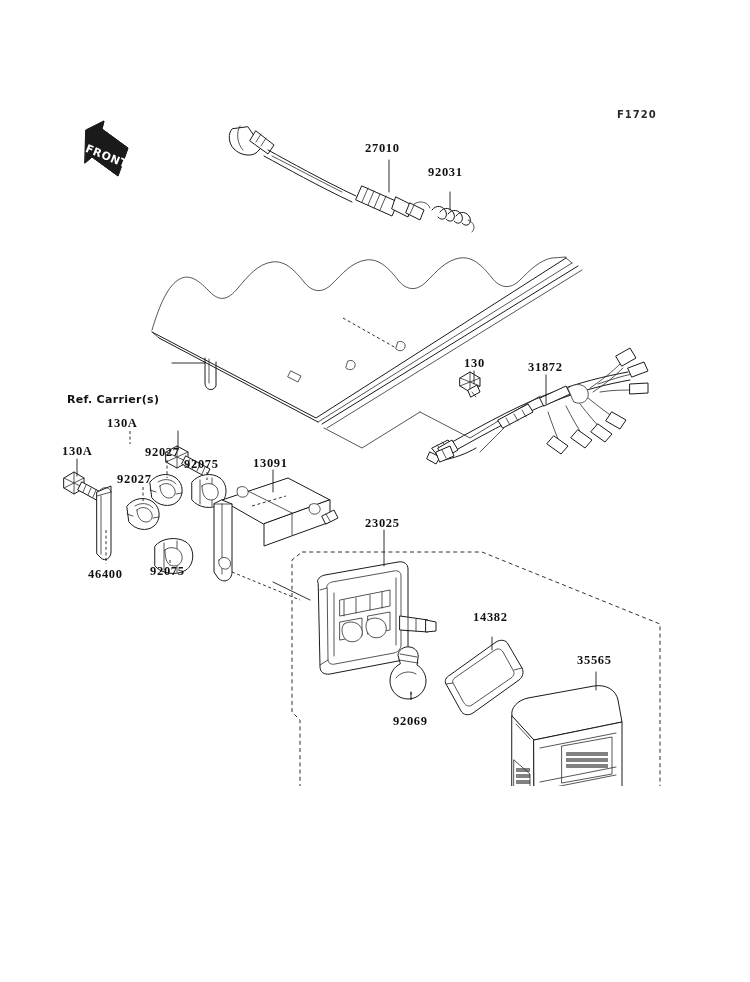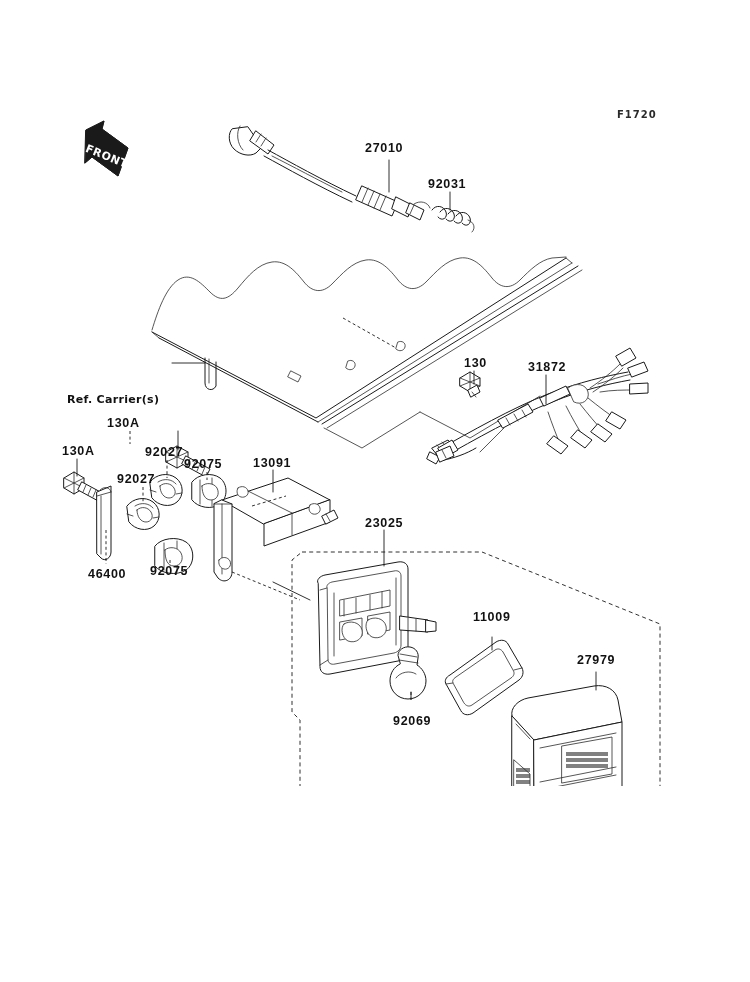--- a/index.html
+++ b/index.html
@@ -76,21 +76,21 @@
     stroke-width: 0.9;
     stroke-dasharray: 4 3.2;
     stroke-linecap: butt;
   }
   .hatch {
     fill: #1a1a1a;
     stroke: none;
   }
   .label {
     position: absolute;
-    font-family: Liberation Sans, sans-serif;
+    font-family: Liberation Serif, serif;
     font-size: 12.5px;
     font-weight: 700;
     color: #111111;
     letter-spacing: 0.7px;
     white-space: nowrap;
     line-height: 1;
   }
   .label-ref {
     position: absolute;
     font-family: "DejaVu Sans", sans-serif;
@@ -436,21 +436,21 @@
     </g>
 
   </svg>
 
   <div class="label-code" style="left:617px; top:110px;">F1720</div>
 
   <div class="front-text">FRONT</div>
 
   <div class="label" style="left:365px; top:142px;">27010</div>
 
-  <div class="label" style="left:428px; top:178px;text-align:center;">92031</div>
+  <div class="label" style="left:428px; top:166px;text-align:center;">92031</div>
 
   <div class="label-ref" style="left:67px; top:357px;margin-top:37px;">Ref. Carrier(s)</div>
 
   <div class="label" style="left:464px; top:357px;">130</div>
 
   <div class="label" style="left:528px; top:361px;">31872</div>
 
   <div class="label" style="left:62px; top:445px;">130A</div>
 
   <div class="label" style="left:107px; top:417px;">130A</div>
@@ -464,20 +464,20 @@
   <div class="label" style="left:150px; top:565px;">92075</div>
 
   <div class="label" style="left:88px; top:568px;">46400</div>
 
   <div class="label" style="left:253px; top:457px;">13091</div>
 
   <div class="label" style="left:365px; top:517px;">23025</div>
 
   <div class="label" style="left:393px; top:715px;">92069</div>
 
-  <div class="label" style="left:473px; top:611px;">11009</div>
-
-  <div class="label" style="left:577px; top:654px;">27979</div>
+  <div class="label" style="left:473px; top:611px;">14382</div>
+
+  <div class="label" style="left:577px; top:654px;">35565</div>
 
   <div class="label" style="left:570px; top:840px;">92009</div>
 
 
 </div>
 
 </body></html>

